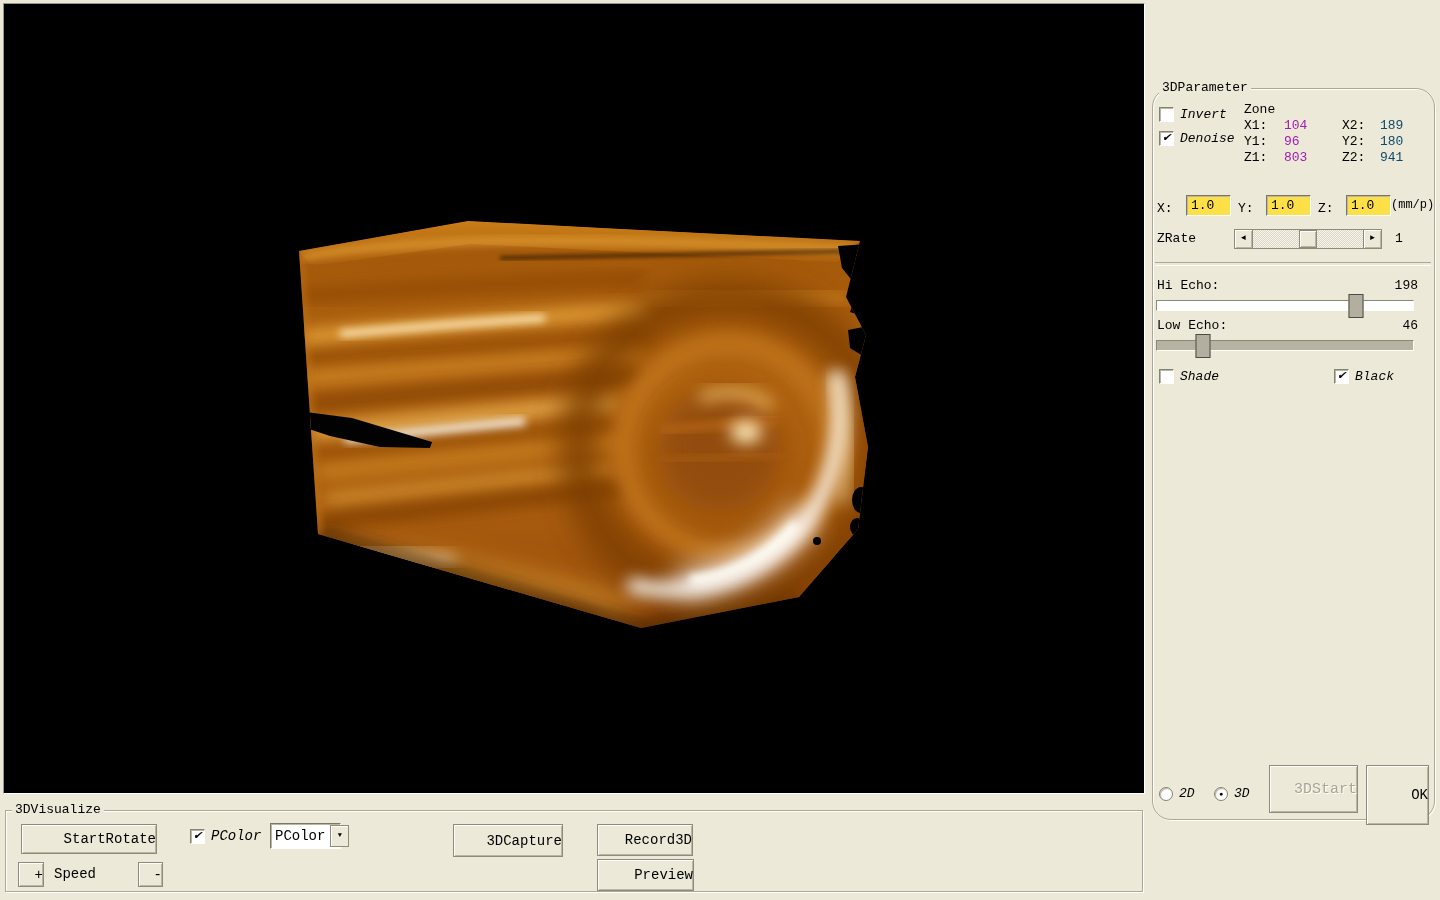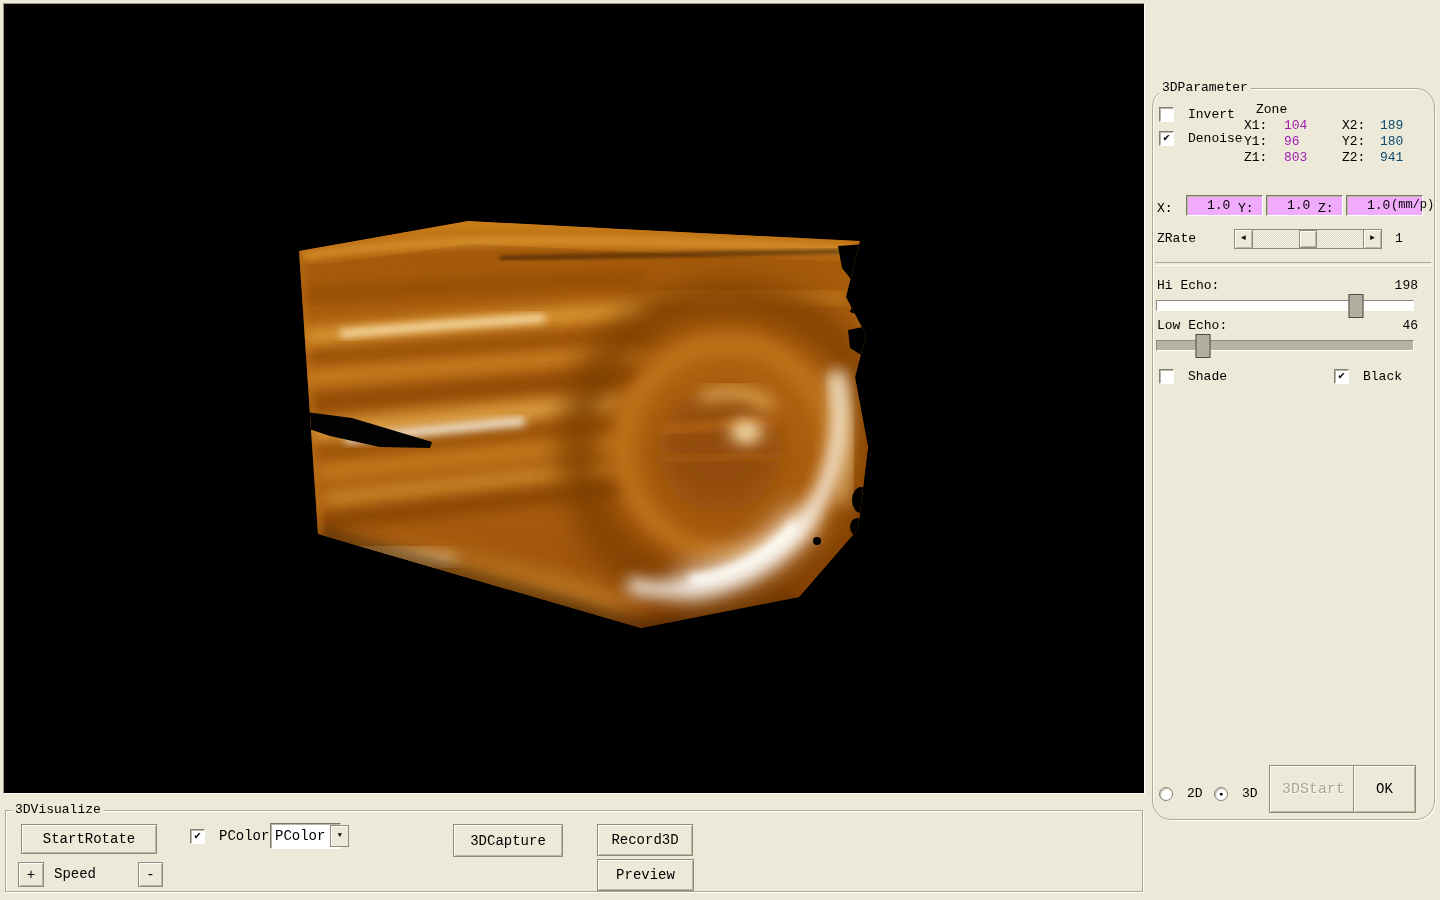--- a/index.html
+++ b/index.html
@@ -24,44 +24,44 @@
   }
   .gb-caption{
     position:absolute;top:-9px;left:6px;background:#ece9d8;padding:0 3px;
     font-size:13px;line-height:16px;white-space:nowrap;
   }
   
   .btn{
     position:absolute;background:#ece9d8;
     border:1px solid #8e8b79;
     box-shadow:inset 1px 1px 0 #ffffff, inset -1px -1px 0 #b9b6a5;
-    font-family:inherit;font-size:14px;color:#000;text-align:center;
+    font-family:inherit;font-size:14px;color:#000;text-align:right;
     padding:0;cursor:default;
   }
   .btn.disabled{color:#a9a593;text-shadow:1px 1px 0 #fffef7;}
-  .checkrow{position:absolute;display:flex;align-items:flex-end;gap:14px;white-space:nowrap;}
+  .checkrow{position:absolute;display:flex;align-items:flex-end;gap:6px;white-space:nowrap;font-style:italic;}
   .cbox{
     width:13px;height:13px;background:#fff;flex:0 0 13px;
     border:1px solid #848271;border-right-color:#fff;border-bottom-color:#fff;
     box-shadow:inset 1px 1px 0 #b9b6a5;
     display:flex;align-items:center;justify-content:center;
     font-size:11px;line-height:11px;color:#000;
   }
   .rbox{
     width:12px;height:12px;border-radius:50%;background:#fff;flex:0 0 12px;
     border:1px solid #848271;
     box-shadow:inset 1px 1px 1px #b9b6a5;
     display:flex;align-items:center;justify-content:center;
     font-size:7px;line-height:7px;color:#000;
   }
   .xp-input{
-    position:absolute;background:#f0abfc;border:1px solid #7a7767;
+    position:absolute;background:#fde047;border:1px solid #7a7767;
     border-right-color:#fff;border-bottom-color:#fff;
     box-shadow:inset 1px 1px 0 #b9b6a5;
-    font-family:inherit;font-size:13px;padding:1px 20px;color:#000;
+    font-family:inherit;font-size:13px;padding:1px 4px;color:#000;
   }
   
   .zone-row{position:absolute;display:flex;white-space:nowrap;}
   .zone-row .zl{width:40px;}
   .zone-row .zv{width:58px;color:#a21caf;}
   .zone-row .zl2{width:38px;}
   .zone-row .zv2{width:50px;color:#0c4a6e;}
   
   .sbar{position:absolute;height:18px;display:flex;}
   .sb-btn{
@@ -198,21 +198,21 @@
       </span>
     <span>Invert</span>
   </div>
   <div class="checkrow" style="left:6px;top:42px;">
     <span class="cbox">
         <span>✔</span>
       </span>
     <span>Denoise</span>
   </div>
 
-  <span class="lbl" style="left:91px;top:13px;margin-left:12px;">Zone</span>
+  <span class="lbl" style="left:91px;top:13px;">Zone</span>
   <div class="zone-row" style="left:91px;top:29px;">
     <span class="zl">X1:</span>
     <span class="zv">104</span>
     <span class="zl2">X2:</span>
     <span class="zv2">189</span>
   </div>
   <div class="zone-row" style="left:91px;top:45px;">
     <span class="zl">Y1:</span>
     <span class="zv">96</span>
     <span class="zl2">Y2:</span>
@@ -279,21 +279,21 @@
     <span>2D</span>
   </div>
   <div class="checkrow" style="left:61px;top:697px;">
     <span class="rbox">
         <span>●</span>
       </span>
     <span>3D</span>
   </div>
 
   <button class="btn disabled" style="left:116px;top:676px;width:89px;height:48px;font-size:15px;">3DStart</button>
-  <button class="btn" style="left:200px;top:676px;width:63px;height:48px;">OK</button>
+  <button class="btn" style="left:213px;top:676px;width:63px;height:60px;">OK</button>
 </div>
 
 <div class="groupbox" id="visualize-box" style="left:5px;top:810px;width:1136px;height:80px;">
   <span class="gb-caption">3DVisualize</span>
 
   <button class="btn" style="left:15px;top:13px;width:136px;height:30px;">StartRotate</button>
 
   <button class="btn" style="left:12px;top:51px;width:26px;height:25px;">+</button>
   <span class="lbl" style="left:48px;top:55px;font-size:14px;">Speed</span>
   <button class="btn" style="left:132px;top:51px;width:25px;height:25px;">-</button>

